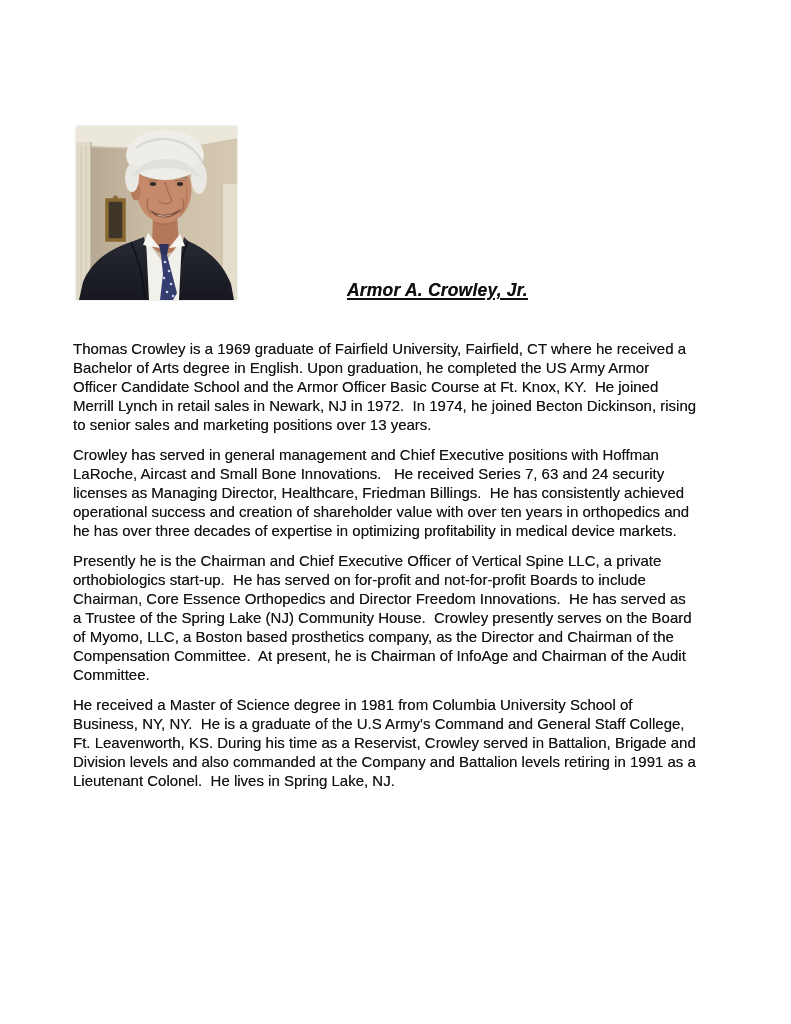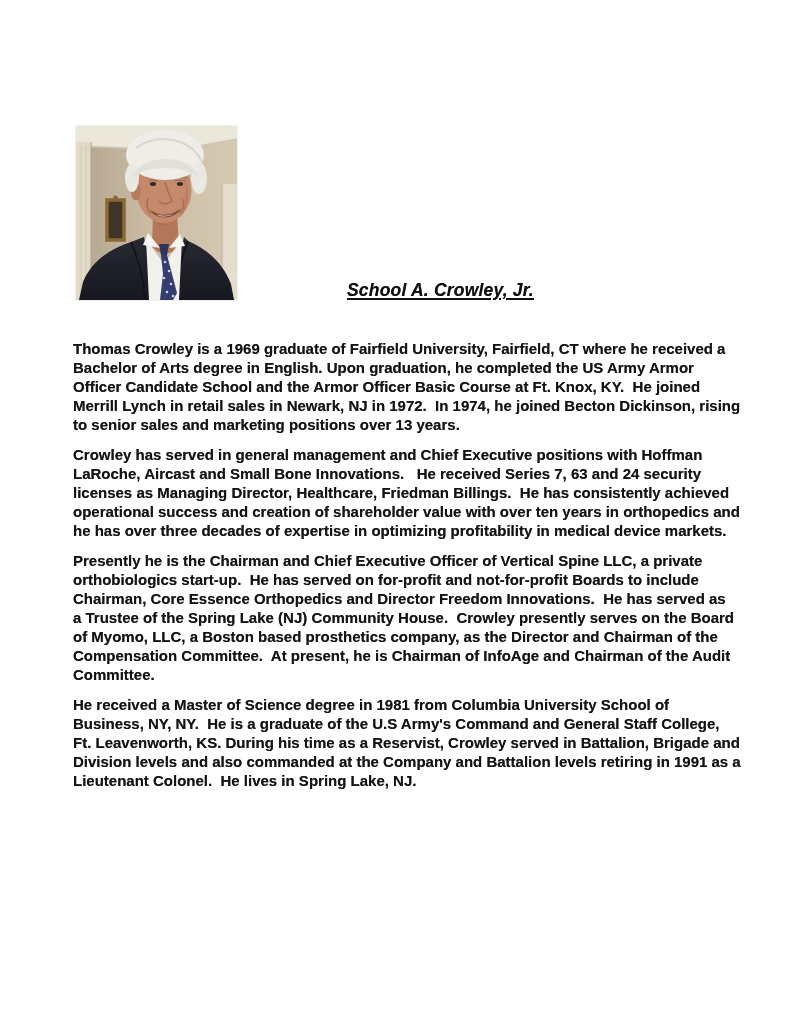--- a/index.html
+++ b/index.html
@@ -54,21 +54,20 @@
     top: 339px;
     width: 680px;
     font-size: 15px;
     line-height: 19px;
     color: #141414;
     text-shadow: 0 0 0.45px rgba(0,0,0,0.6);
   }
   .bio p {
     margin: 0 0 11px 0;
     white-space: pre-wrap; 
-    font-weight: bold;
   }
 </style>
 </head>
 <body>
 
 <div class="page">
 
   <figure class="photo" title="Portrait photo: smiling older man with white hair, dark navy suit, white shirt and navy dotted tie, standing indoors by a beige wall with a gilt-framed mirror">
     <svg viewBox="0 0 161 174" xmlns="http://www.w3.org/2000/svg" role="img">
       <defs>
@@ -150,21 +149,21 @@
           <circle cx="93" cy="145" r="1.3" fill="#cdd6ef"></circle>
           <circle cx="88" cy="152" r="1.3" fill="#cdd6ef"></circle>
           <circle cx="95" cy="158" r="1.3" fill="#cdd6ef"></circle>
           <circle cx="91" cy="166" r="1.3" fill="#cdd6ef"></circle>
           <circle cx="97" cy="170" r="1.3" fill="#cdd6ef"></circle>
         </g>
       </g>
     </svg>
   </figure>
 
-  <h1 class="title">School A. Crowley, Jr.</h1>
+  <h1 class="title">Armor A. Crowley, Jr.</h1>
 
   <main class="bio">
     <p>Thomas Crowley is a 1969 graduate of Fairfield University, Fairfield, CT where he received a
 Bachelor of Arts degree in English. Upon graduation, he completed the US Army Armor
 Officer Candidate School and the Armor Officer Basic Course at Ft. Knox, KY.  He joined
 Merrill Lynch in retail sales in Newark, NJ in 1972.  In 1974, he joined Becton Dickinson, rising
 to senior sales and marketing positions over 13 years.</p>
     <p>Crowley has served in general management and Chief Executive positions with Hoffman
 LaRoche, Aircast and Small Bone Innovations.   He received Series 7, 63 and 24 security
 licenses as Managing Director, Healthcare, Friedman Billings.  He has consistently achieved

